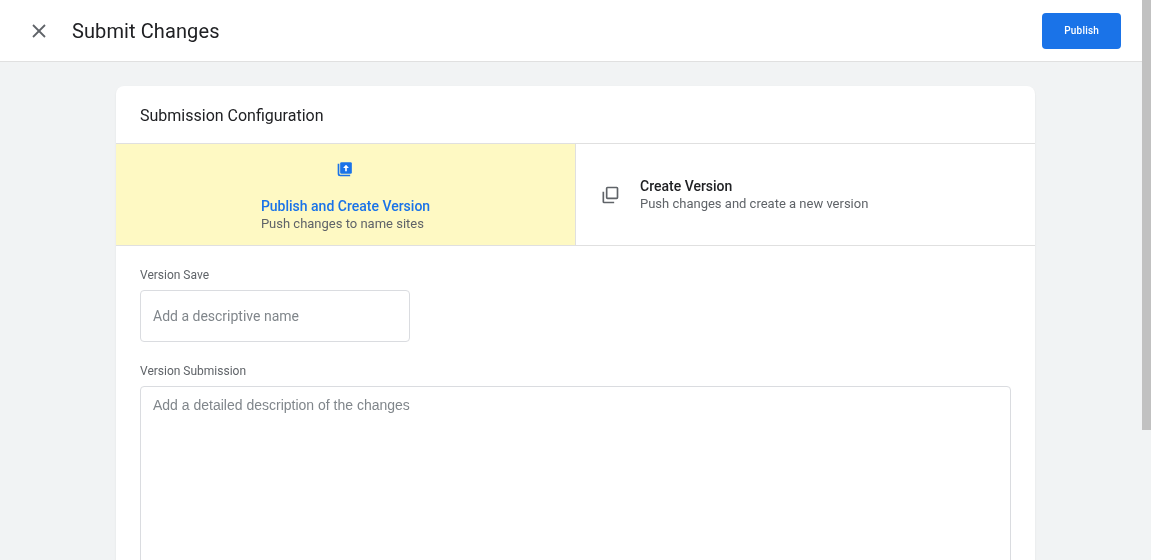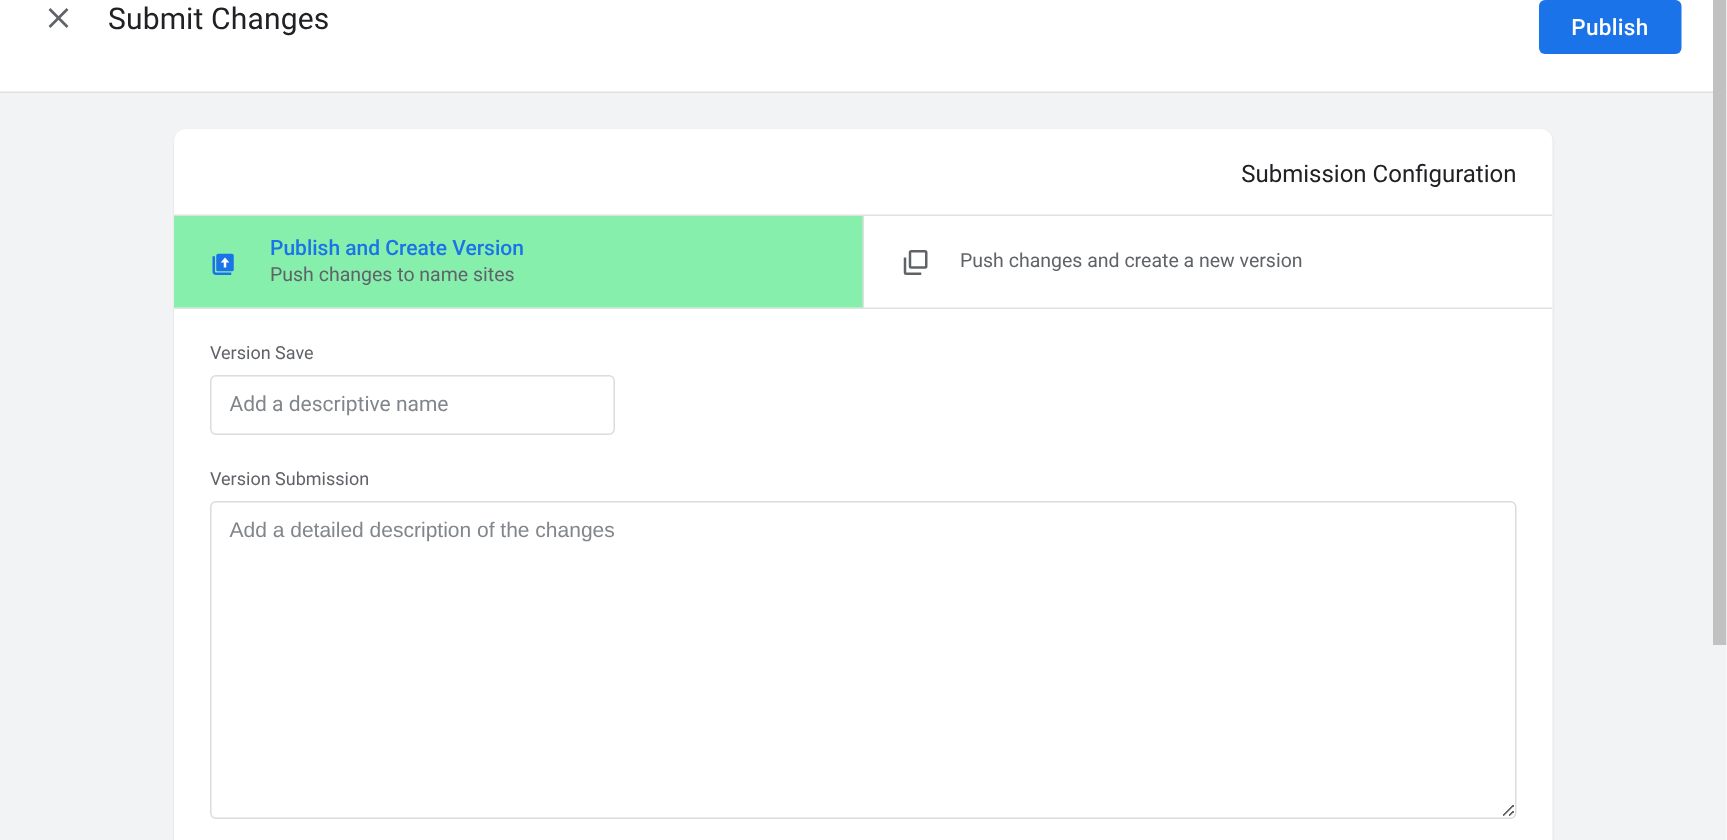--- a/index.html
+++ b/index.html
@@ -12,21 +12,21 @@
       background: #f1f3f4;
       width: 1151px;
       height: 560px;
       overflow: hidden;
       position: relative;
     }
     .header {
       background: #fff;
       height: 62px;
       display: flex;
-      align-items: flex-start;
+      align-items: center;
       padding: 0 30px 0 30px;
       border-bottom: 1px solid #e0e0e0;
       justify-content: space-between;
     }
     .header-left {
       display: flex;
       align-items: center;
       gap: 24px;
     }
     .close-btn {
@@ -48,59 +48,59 @@
       color: #202124;
       letter-spacing: 0.1px;
     }
     .publish-btn {
       background: #1a73e8;
       color: #fff;
       border: none;
       border-radius: 4px;
       padding: 0 22px;
       height: 36px;
-      font-size: 15px;
+      font-size: 10px;
       font-weight: 500;
       cursor: pointer;
       font-family: inherit;
       letter-spacing: 0.2px;
     }
     .content-wrap {
       padding: 24px 116px 0 116px;
     }
     .card {
       background: #fff;
       border-radius: 8px;
       box-shadow: 0 1px 2px rgba(0,0,0,0.08);
       overflow: hidden;
     }
     .card-header {
       padding: 20px 24px 18px 24px;
-      text-align: right;
     }
     .card-title {
       font-size: 16px;
       font-weight: 400;
       color: #202124;
     }
     .tabs {
       display: flex;
       border-top: 1px solid #e0e0e0;
       border-bottom: 1px solid #e0e0e0;
     }
     .tab {
       flex: 1;
       display: flex;
       align-items: center;
       gap: 20px;
       padding: 14px 24px;
       cursor: pointer;
     }
     .tab.active {
-      background: #86efac;
+      background: #fef9c3;
+      flex-direction: column;
     }
     .tab:not(:last-child) {
       border-right: 1px solid #e0e0e0;
     }
     .tab-icon {
       width: 20px;
       height: 20px;
       display: flex;
       align-items: center;
       justify-content: center;
@@ -127,21 +127,21 @@
       padding: 22px 24px 24px 24px;
     }
     .field-label {
       font-size: 12px;
       color: #5f6368;
       margin-bottom: 8px;
       display: block;
     }
     .name-input {
       width: 270px;
-      height: 40px;
+      height: 52px;
       border: 1px solid #dadce0;
       border-radius: 4px;
       padding: 0 12px;
       font-size: 14px;
       font-family: inherit;
       color: #202124;
       outline: none;
     }
     .name-input::placeholder,
     .desc-textarea::placeholder {
@@ -209,20 +209,21 @@
         </div>
       </div>
       <div class="tab">
         <div class="tab-icon">
           <svg width="20" height="20" viewBox="0 0 24 24" fill="none" stroke="#5f6368" stroke-width="2">
             <rect x="8" y="3" width="13" height="13" rx="1"></rect>
             <path d="M4 8 L4 20 Q4 21 5 21 L17 21"></path>
           </svg>
         </div>
         <div class="tab-text">
+          <div class="tab-title">Create Version</div>
           <div class="tab-subtitle">Push changes and create a new version</div>
         </div>
       </div>
     </div>
 
     <div class="form-area">
       <div class="field-group">
         <label class="field-label">Version Save</label>
         <input type="text" class="name-input" placeholder="Add a descriptive name" style="">
       </div>

